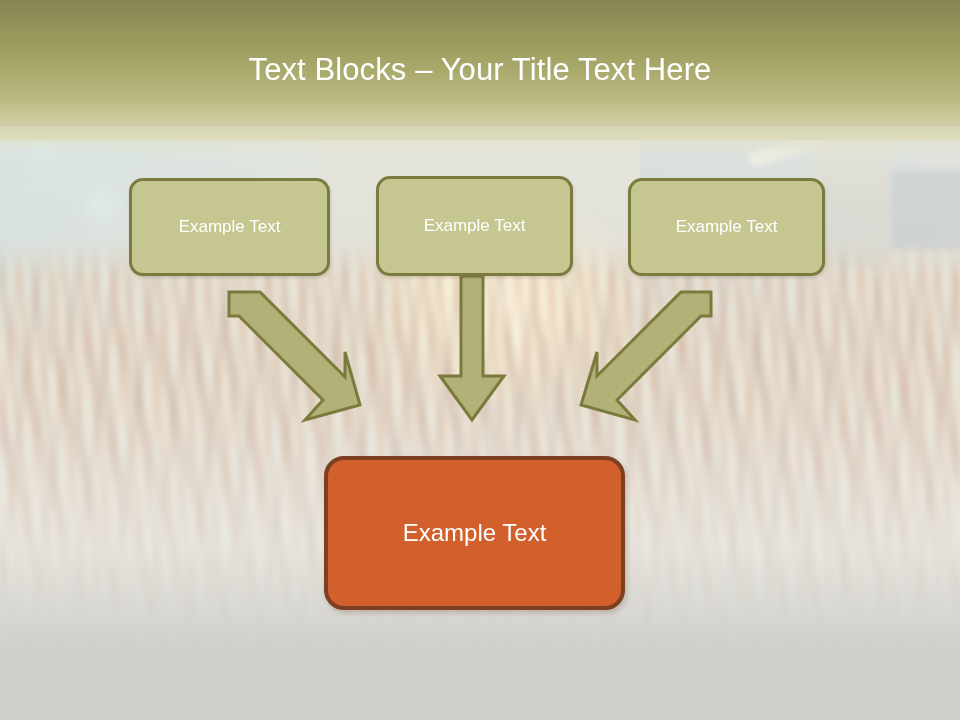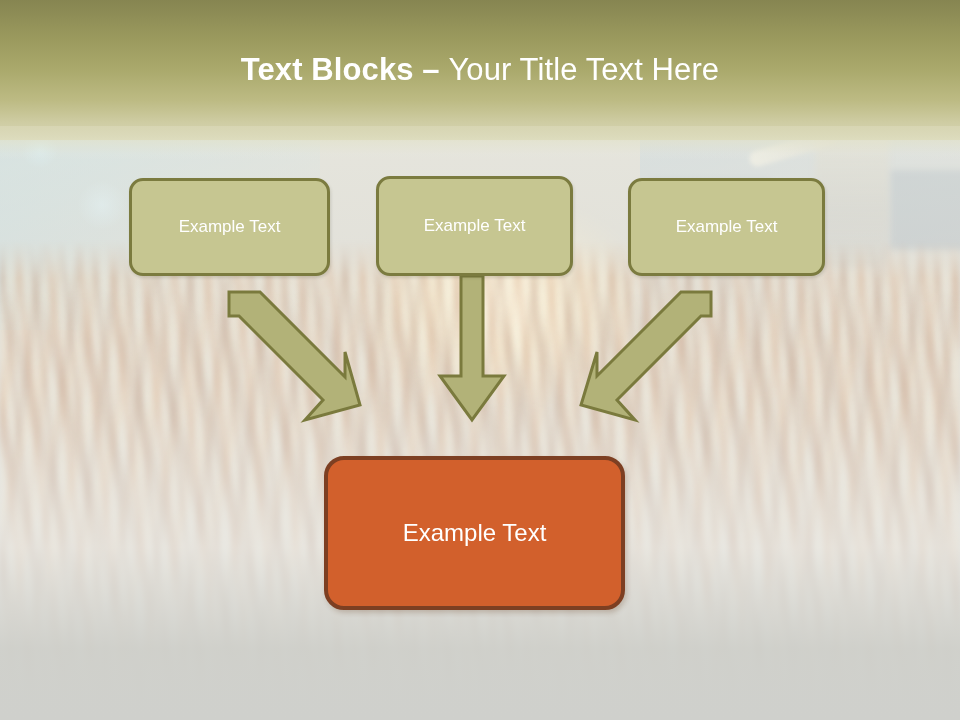--- a/index.html
+++ b/index.html
@@ -158,21 +158,21 @@
     position: absolute;
     left: 0; top: 52px;
     width: 960px;
     text-align: center;
     color: #ffffff;
     font-size: 31px;
     font-weight: 400;
     letter-spacing: 0.1px;
     white-space: nowrap;
   }
-  .title-text .strong { font-weight: bold; }
+  .title-text .strong { font-weight: normal; }
 
   
   .box {
     position: absolute;
     box-sizing: border-box;
     background: #c6c691;
     border: 3px solid #7b7b3f;
     border-radius: 14px;
     display: flex;
     align-items: center;

